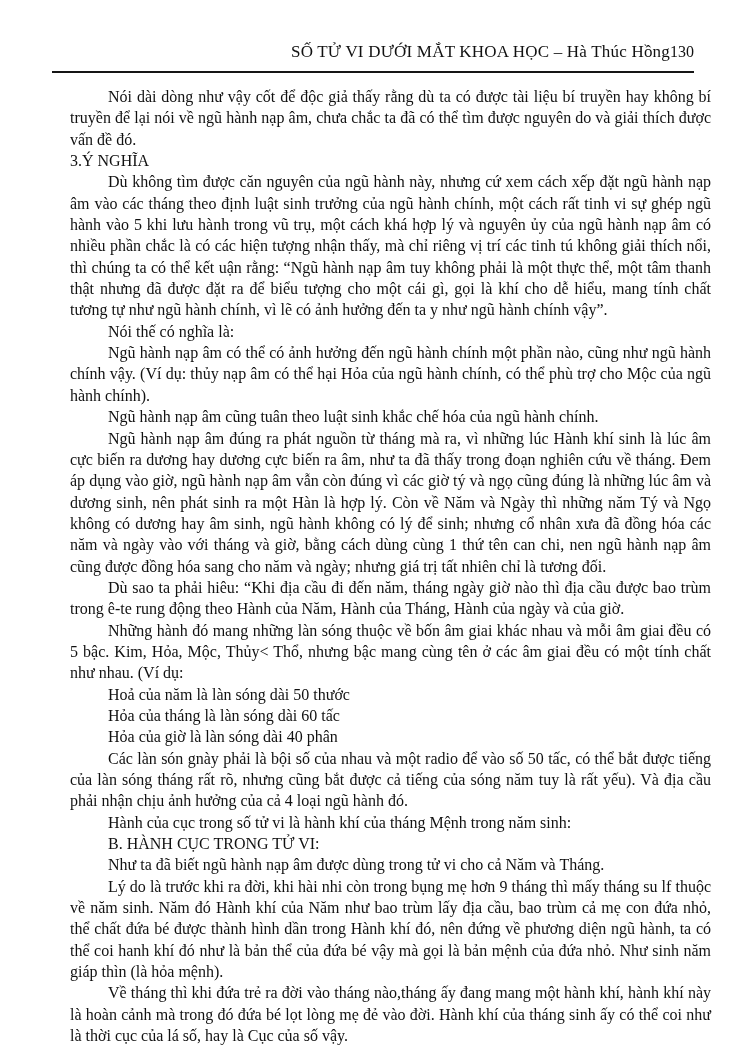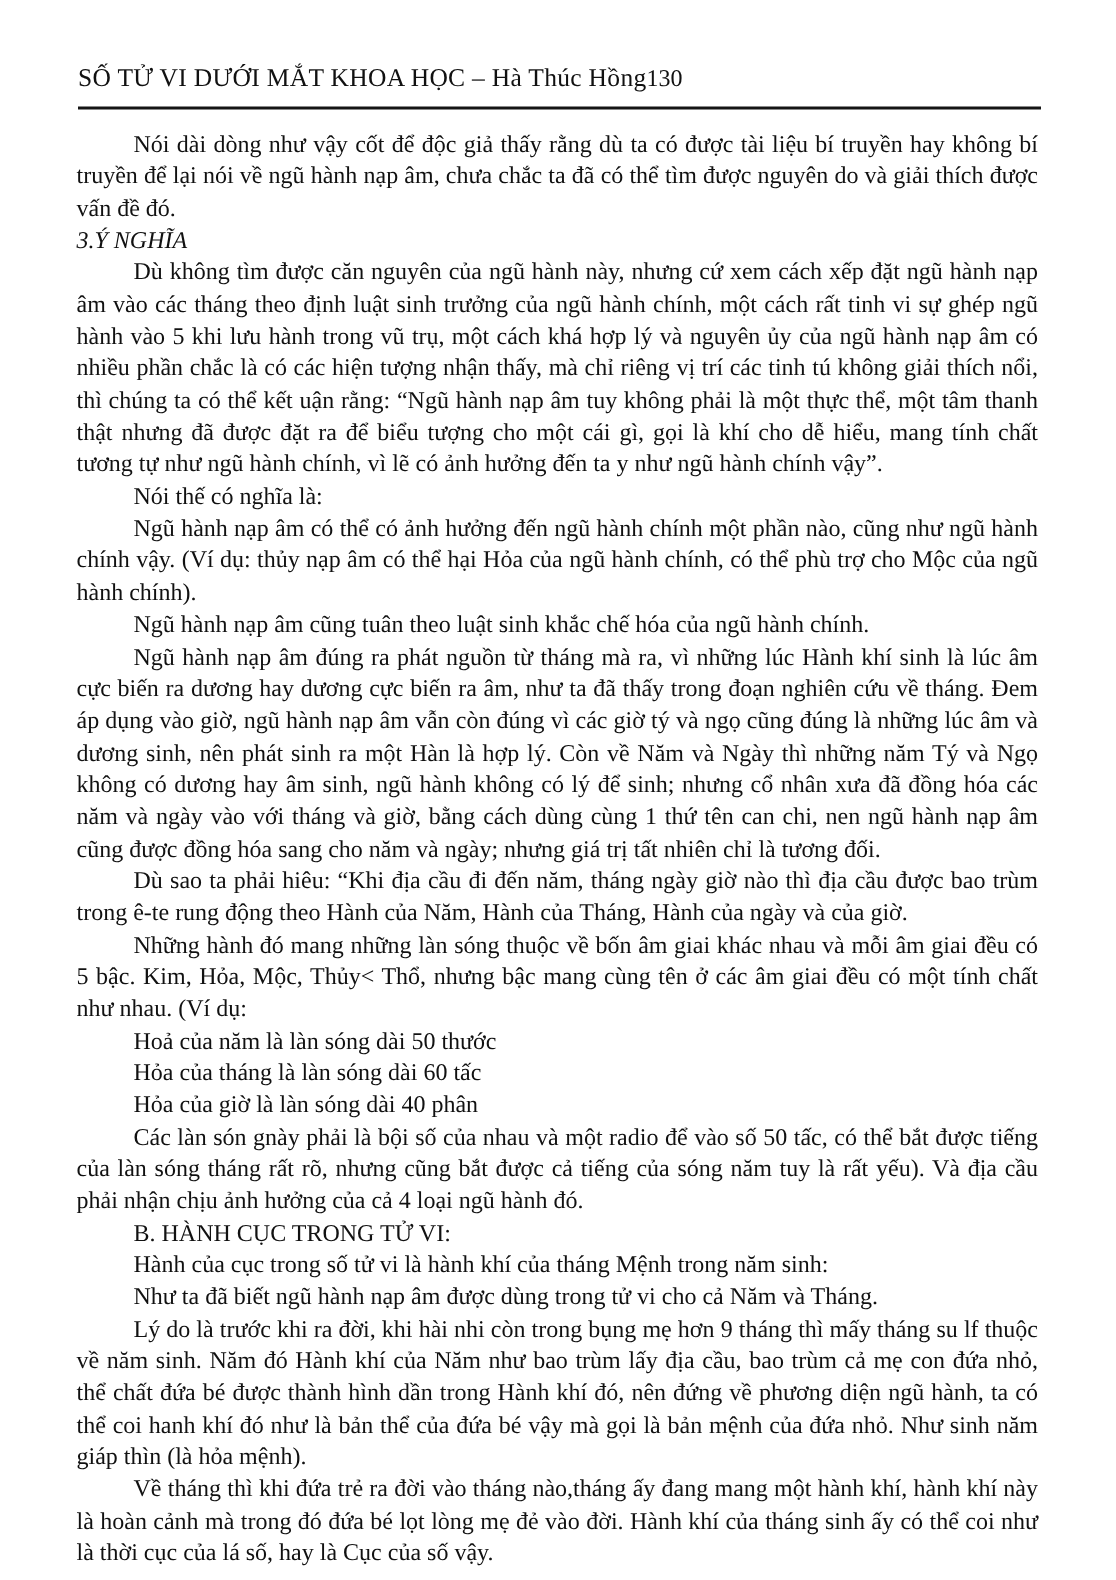--- a/index.html
+++ b/index.html
@@ -15,51 +15,50 @@
     font-family: "Liberation Serif", "DejaVu Serif", serif;
     color: #111111;
     overflow: hidden;
   }
   .header {
     position: absolute;
     top: 42px;
     left: 52px;
     right: 50px;
     display: flex;
-    justify-content: flex-start;
+    justify-content: flex-end;
     align-items: baseline;
     padding-bottom: 9px;
     border-bottom: 2px solid #151515;
     font-size: 17px;
   }
   .header .title {
     letter-spacing: 0.2px;
     white-space: nowrap;
   }
   .header .pageno {
     font-size: 16px;
     font-family: Liberation Serif, serif;
   }
   .content {
     position: absolute;
     top: 86px;
-    left: 51px;
+    left: 70px;
     width: 641px;
     font-size: 16px;
     line-height: 21.35px;
     text-align: justify;
   }
   .content p {
     margin: 0;
     padding: 0;
     text-indent: 38px;
   }
   .content p.no-indent {
     text-indent: 0;
-    font-style: italic;
   }
 </style>
 </head>
 <body>
 
 <div class="page">
 
   <div class="header">
     <span class="title">SỐ TỬ VI DƯỚI MẮT KHOA HỌC – Hà Thúc Hồng</span>
     <span class="pageno">130</span>
@@ -72,20 +71,20 @@
     <p>Nói thế có nghĩa là:</p>
     <p>Ngũ hành nạp âm có thể có ảnh hưởng đến ngũ hành chính một phần nào, cũng như ngũ hành chính vậy. (Ví dụ: thủy nạp âm có thể hại Hỏa của ngũ hành chính, có thể phù trợ cho Mộc của ngũ hành chính).</p>
     <p>Ngũ hành nạp âm cũng tuân theo luật sinh khắc chế hóa của ngũ hành chính.</p>
     <p>Ngũ hành nạp âm đúng ra phát nguồn từ tháng mà ra, vì những lúc Hành khí sinh là lúc âm cực biến ra dương hay dương cực biến ra âm, như ta đã thấy trong đoạn nghiên cứu về tháng. Đem áp dụng vào giờ, ngũ hành nạp âm vẫn còn đúng vì các giờ tý và ngọ cũng đúng là những lúc âm và dương sinh, nên phát sinh ra một Hàn là hợp lý. Còn về Năm và Ngày thì những năm Tý và Ngọ không có dương hay âm sinh, ngũ hành không có lý để sinh; nhưng cổ nhân xưa đã đồng hóa các năm và ngày vào với tháng và giờ, bằng cách dùng cùng 1 thứ tên can chi, nen ngũ hành nạp âm cũng được đồng hóa sang cho năm và ngày; nhưng giá trị tất nhiên chỉ là tương đối.</p>
     <p>Dù sao ta phải hiêu: “Khi địa cầu đi đến năm, tháng ngày giờ nào thì địa cầu được bao trùm trong ê-te rung động theo Hành của Năm, Hành của Tháng, Hành của ngày và của giờ.</p>
     <p>Những hành đó mang những làn sóng thuộc về bốn âm giai khác nhau và mỗi âm giai đều có 5 bậc. Kim, Hỏa, Mộc, Thủy&lt; Thổ, nhưng bậc mang cùng tên ở các âm giai đều có một tính chất như nhau. (Ví dụ:</p>
     <p>Hoả của năm là làn sóng dài 50 thước</p>
     <p>Hỏa của tháng là làn sóng dài 60 tấc</p>
     <p>Hỏa của giờ là làn sóng dài 40 phân</p>
     <p>Các làn són gnày phải là bội số của nhau và một radio để vào số 50 tấc, có thể bắt được tiếng của làn sóng tháng rất rõ, nhưng cũng bắt được cả tiếng của sóng năm tuy là rất yếu). Và địa cầu phải nhận chịu ảnh hưởng của cả 4 loại ngũ hành đó.</p>
+    <p>Hành của cục trong số tử vi là hành khí của tháng Mệnh trong năm sinh:</p>
     <p>B.  HÀNH CỤC TRONG TỬ VI:</p>
-    <p>Hành của cục trong số tử vi là hành khí của tháng Mệnh trong năm sinh:</p>
     <p>Như ta đã biết ngũ hành nạp âm được dùng trong tử vi cho cả Năm và Tháng.</p>
     <p>Lý do là trước khi ra đời, khi hài nhi còn trong bụng mẹ hơn 9 tháng thì mấy tháng su lf thuộc về năm sinh. Năm đó Hành khí của Năm như bao trùm lấy địa cầu, bao trùm cả mẹ con đứa nhỏ, thể chất đứa bé được thành hình dần trong Hành khí đó, nên đứng về phương diện ngũ hành, ta có thể coi hanh khí đó như là bản thể của đứa bé vậy mà gọi là bản mệnh của đứa nhỏ. Như sinh năm giáp thìn (là hỏa mệnh).</p>
     <p>Về tháng thì khi đứa trẻ ra đời vào tháng nào,tháng ấy đang mang một hành khí, hành khí này là hoàn cảnh mà trong đó đứa bé lọt lòng mẹ đẻ vào đời. Hành khí của tháng sinh ấy có thể coi như là thời cục của lá số, hay là Cục của số vậy.</p>
   </div>
 
 </div>
 
 </body></html>

